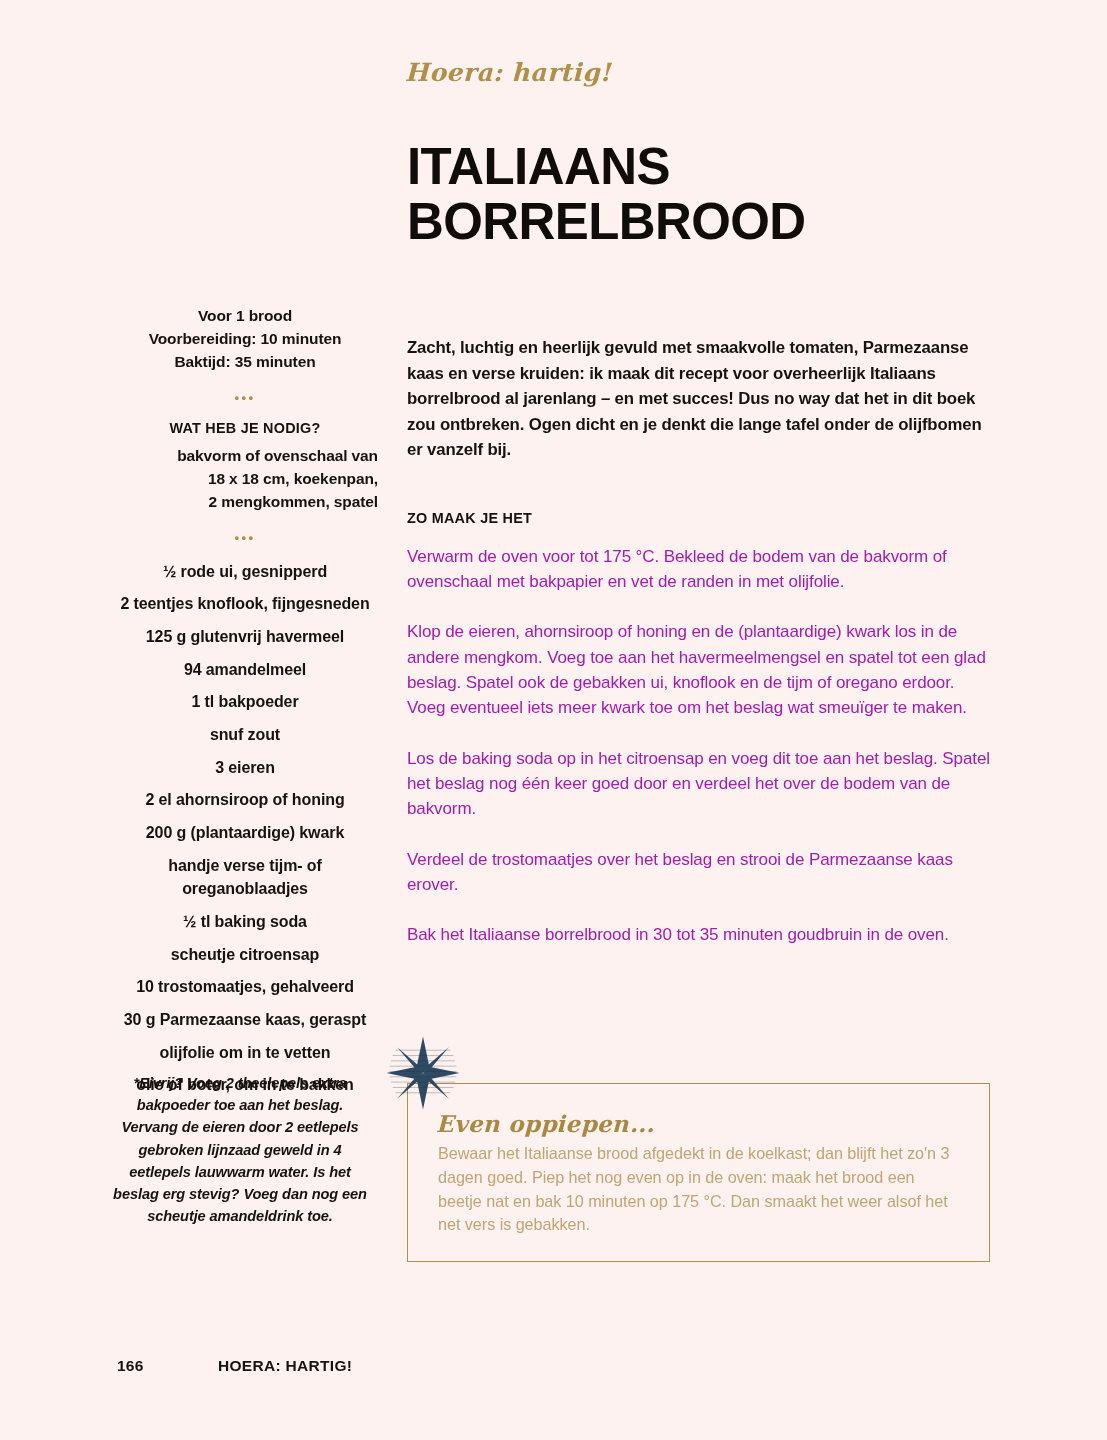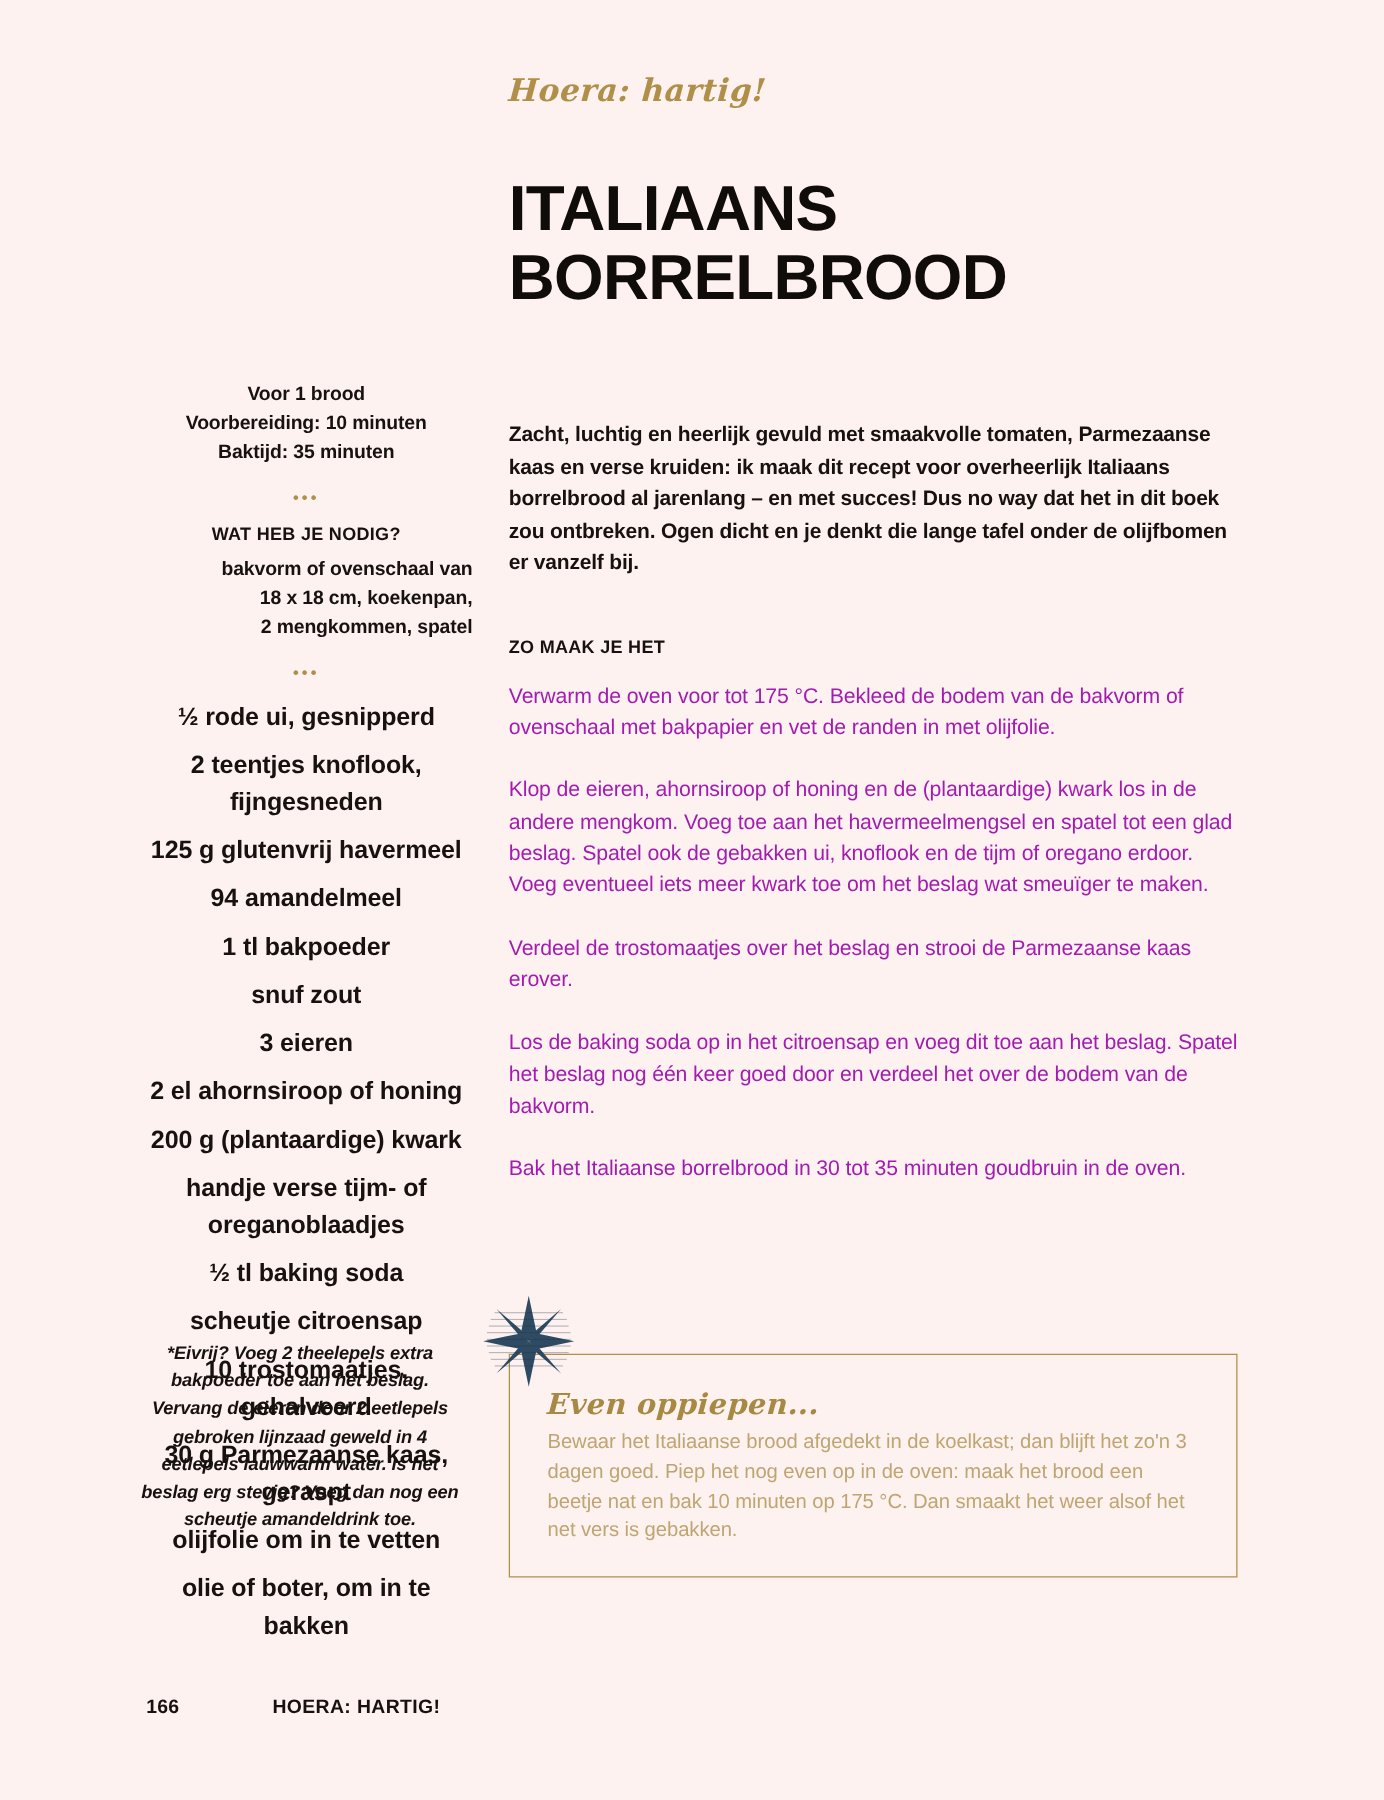--- a/index.html
+++ b/index.html
@@ -66,21 +66,21 @@
     letter-spacing: -0.1px;
     text-align: right;
   }
 
   .ing-list {
     list-style: none;
     margin: 0;
     padding: 0;
   }
   .ing-list li {
-    font-size: 20px;
+    font-size: 16px;
     font-weight: 700;
     color: #17120F;
     line-height: 1.48;
     letter-spacing: -0.1px;
     margin-bottom: 9px;
   }
 
   .footnote {
     position: absolute;
     left: 107px;
@@ -277,22 +277,22 @@
       <span>BORRELBROOD</span>
     </h1>
 
     <p class="intro">Zacht, luchtig en heerlijk gevuld met smaakvolle tomaten, Parmezaanse kaas en verse kruiden: ik maak dit recept voor overheerlijk Italiaans borrelbrood al jarenlang – en met succes! Dus no way dat het in dit boek zou ontbreken. Ogen dicht en je denkt die lange tafel onder de olijfbomen er vanzelf bij.</p>
 
     <div class="howto-head">ZO MAAK JE HET</div>
 
     <div class="steps">
       <p>Verwarm de oven voor tot 175 °C. Bekleed de bodem van de bakvorm of ovenschaal met bakpapier en vet de randen in met olijfolie.</p>
       <p>Klop de eieren, ahornsiroop of honing en de (plantaardige) kwark los in de andere mengkom. Voeg toe aan het havermeelmengsel en spatel tot een glad beslag. Spatel ook de gebakken ui, knoflook en de tijm of oregano erdoor. Voeg eventueel iets meer kwark toe om het beslag wat smeuïger te maken.</p>
+      <p>Los de baking soda op in het citroensap en voeg dit toe aan het beslag. Spatel het beslag nog één keer goed door en verdeel het over de bodem van de bakvorm.</p>
       <p>Verdeel de trostomaatjes over het beslag en strooi de Parmezaanse kaas erover.</p>
-      <p>Los de baking soda op in het citroensap en voeg dit toe aan het beslag. Spatel het beslag nog één keer goed door en verdeel het over de bodem van de bakvorm.</p>
       <p>Bak het Italiaanse borrelbrood in 30 tot 35 minuten goudbruin in de oven.</p>
     </div>
   </div>
 
   <div class="tip-wrap">
     <div class="tip-box">
       <div class="tip-title">Even oppiepen...</div>
       <p class="tip-body">Bewaar het Italiaanse brood afgedekt in de koelkast; dan blijft het zo'n 3 dagen goed. Piep het nog even op in de oven: maak het brood een beetje nat en bak 10 minuten op 175 °C. Dan smaakt het weer alsof het net vers is gebakken.</p>
     </div>
     <svg class="star" viewBox="0 0 100 100">

